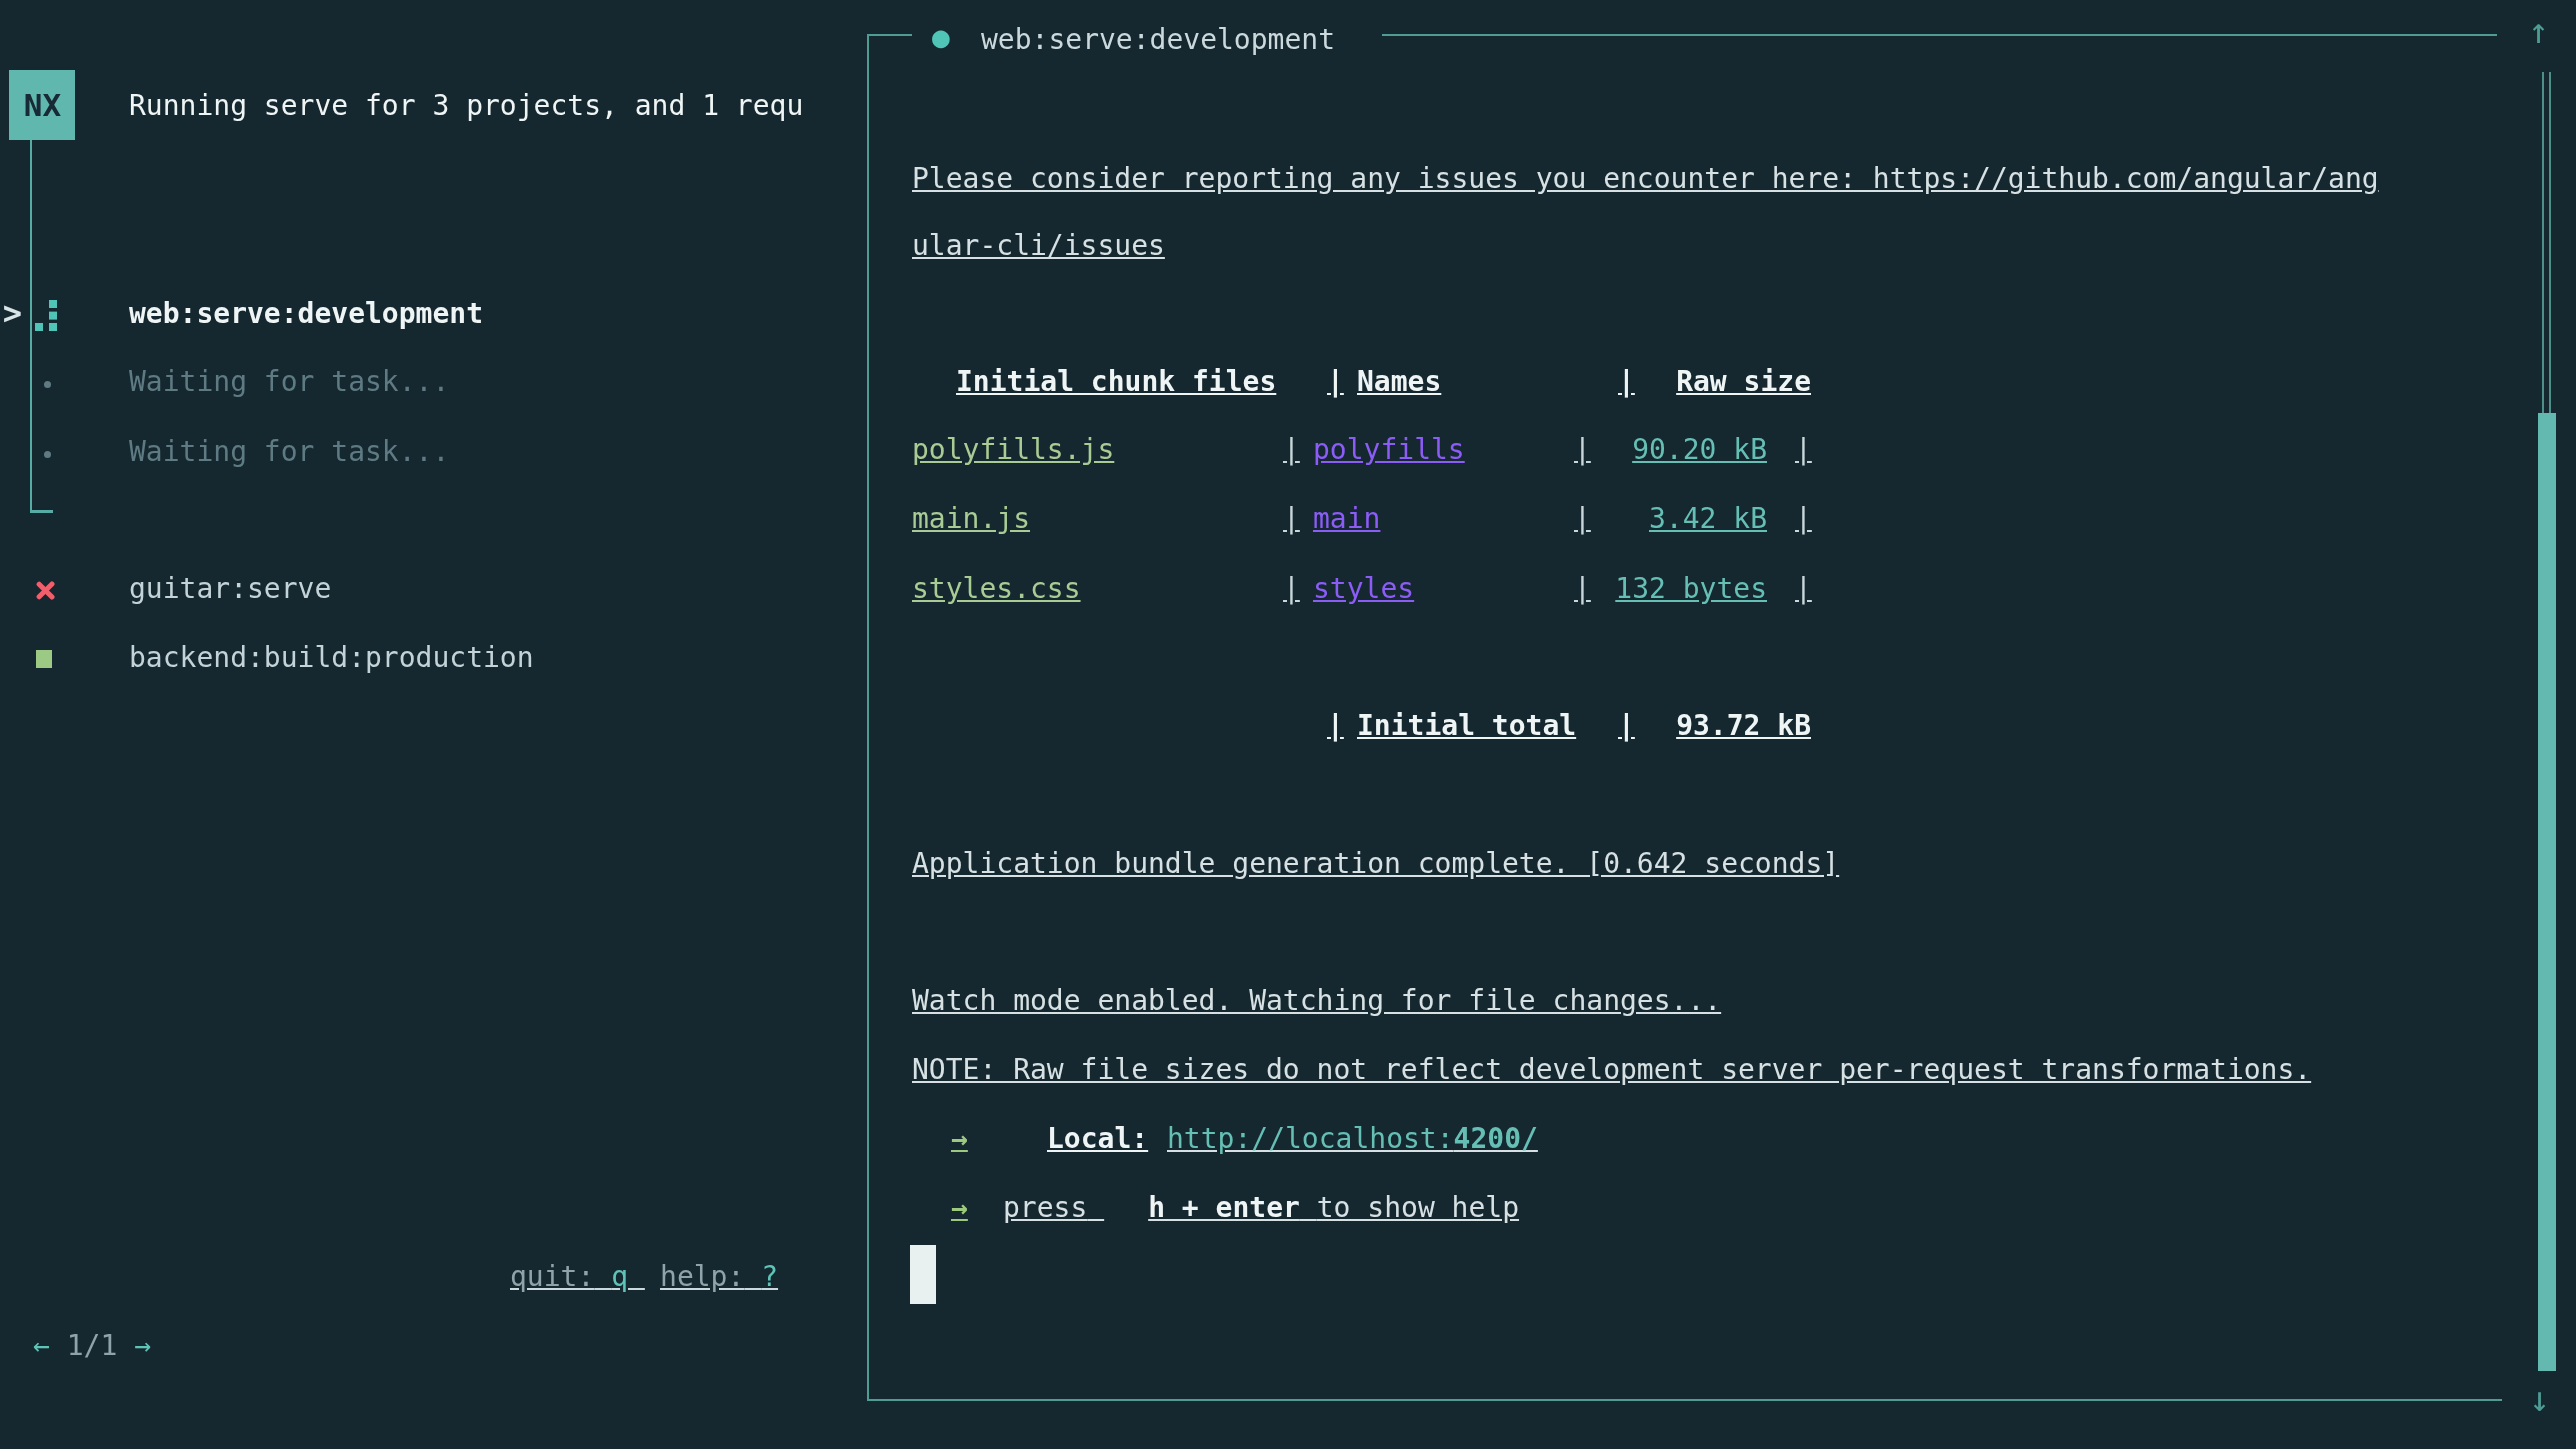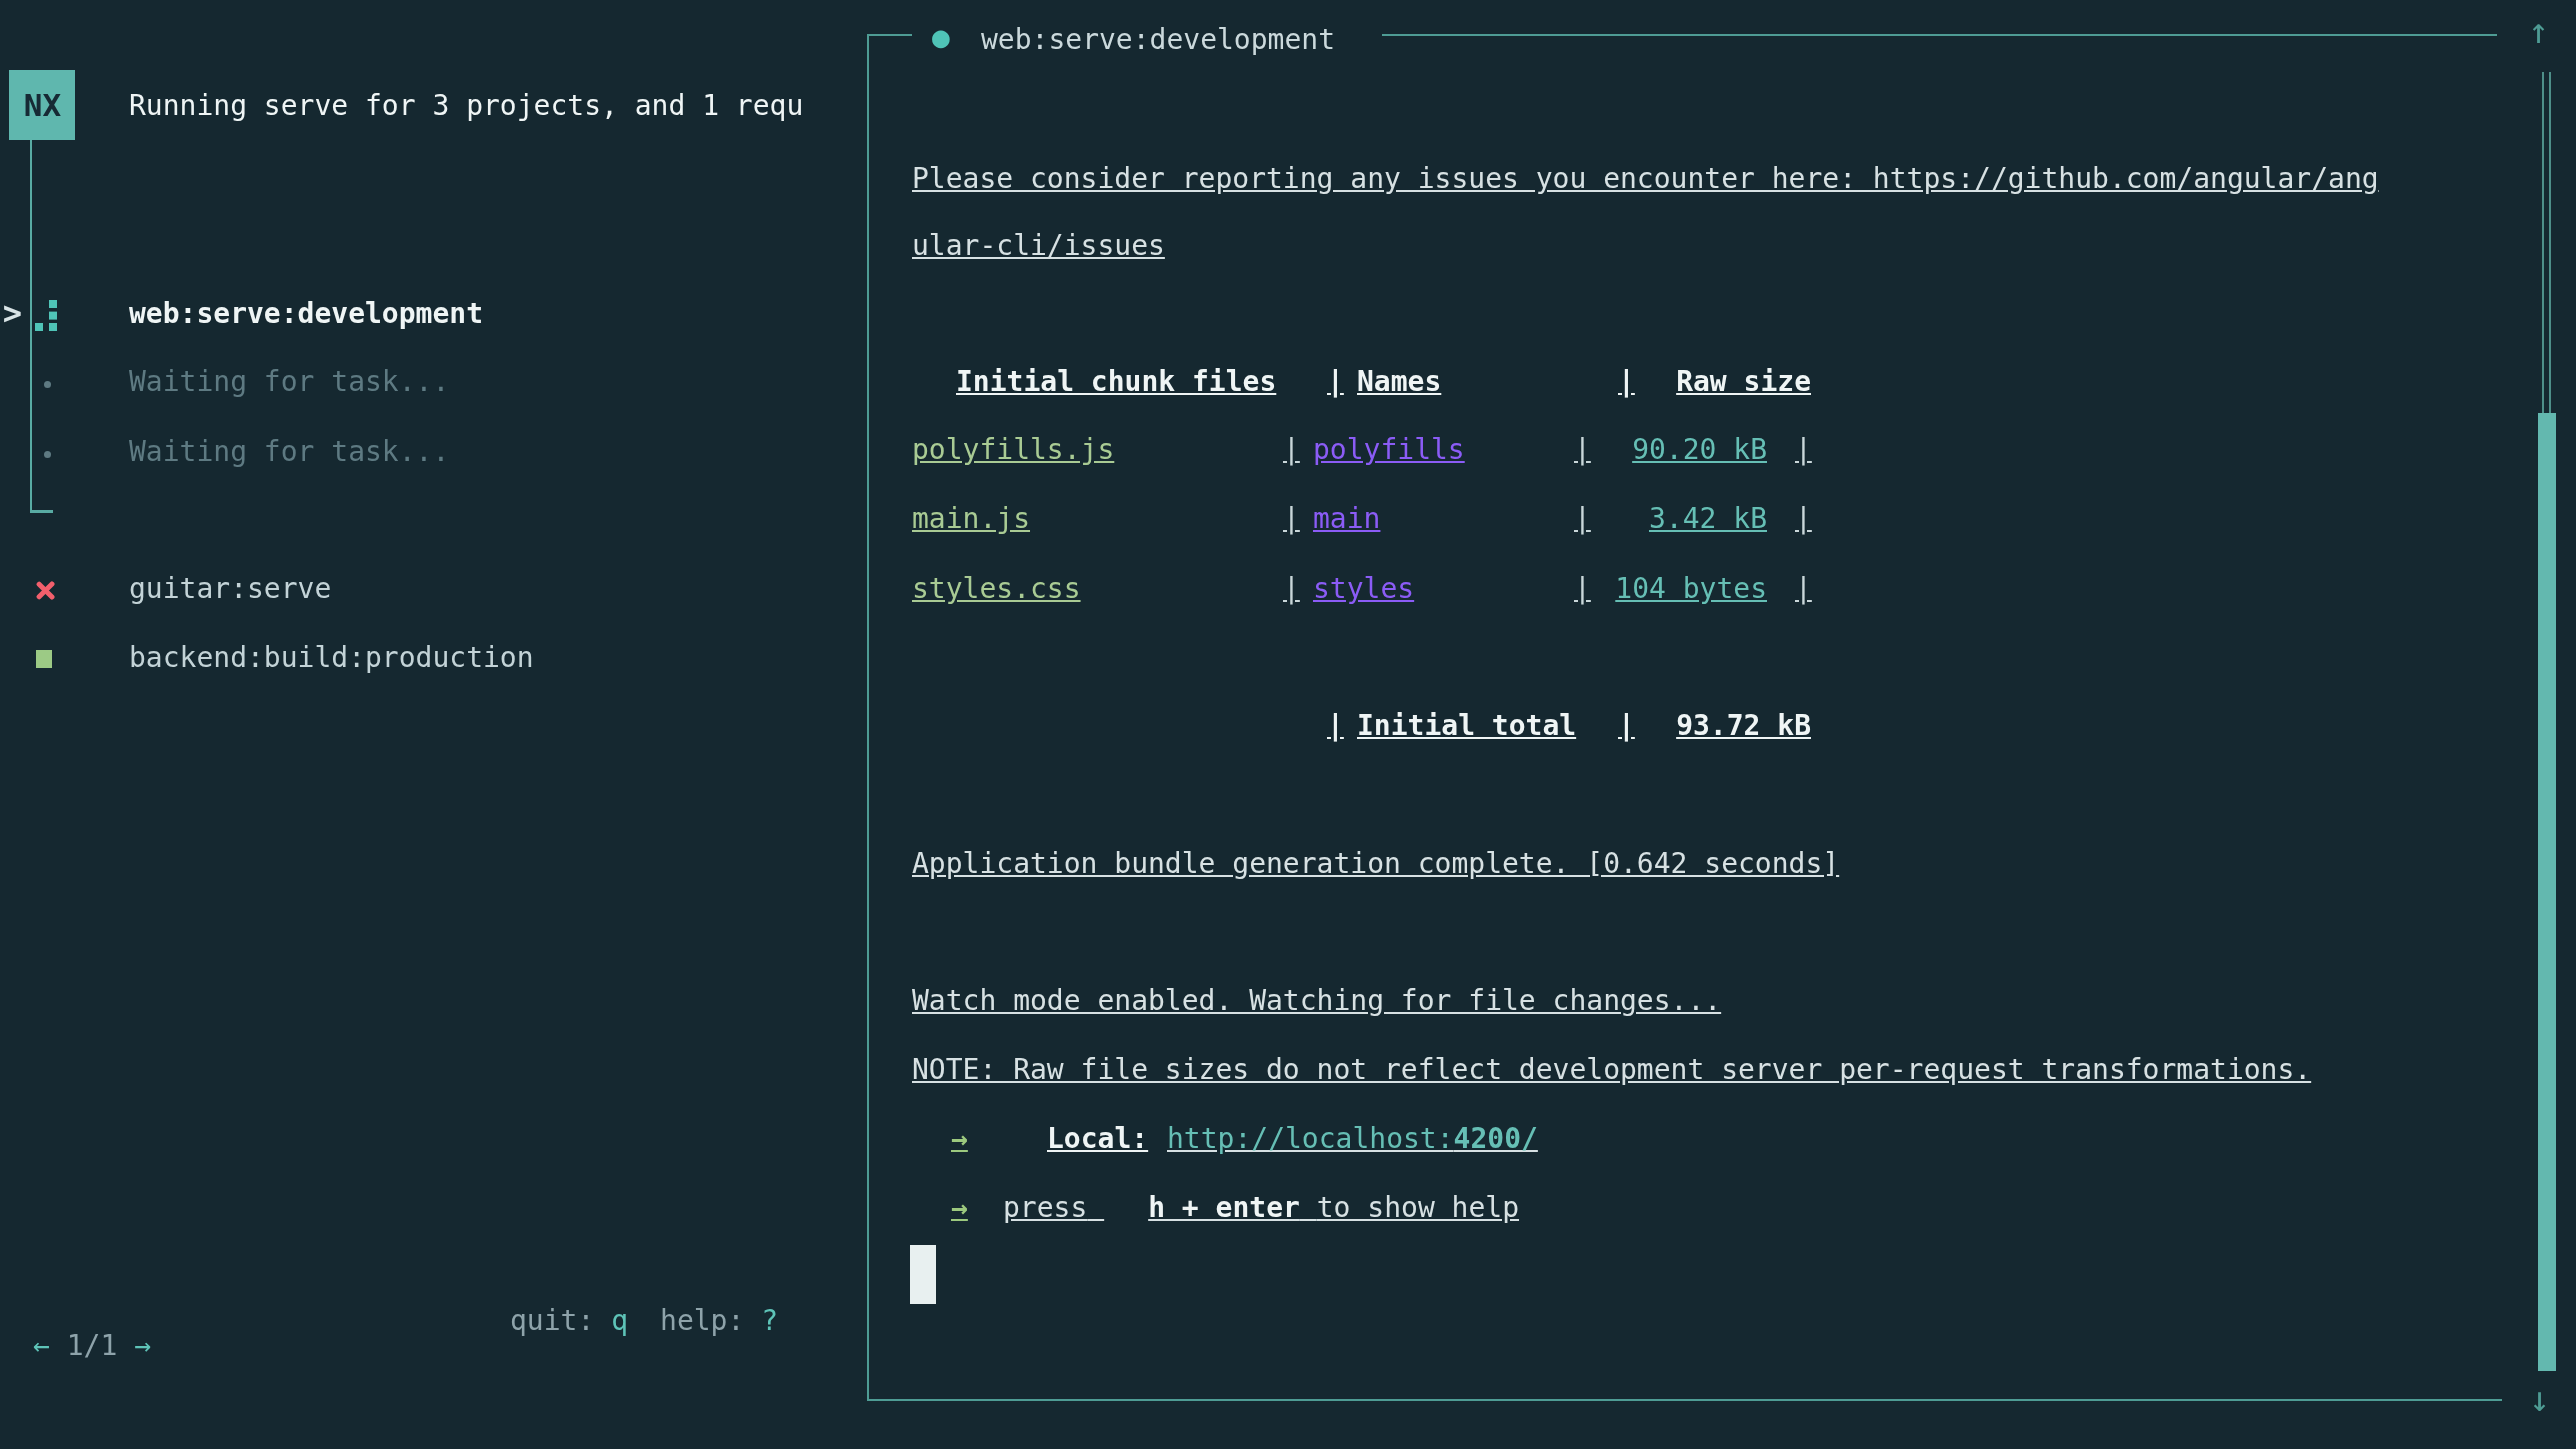--- a/index.html
+++ b/index.html
@@ -41,21 +41,21 @@
     content:""; position:absolute; left:8px; top:-1.3px; width:5.4px; height:23px;
     background:#F25F6C; border-radius:2px;
   }
   .cross::before { transform:rotate(45deg); }
   .cross::after  { transform:rotate(-45deg); }
   .sq { position:absolute; left:36px; top:9.4px; width:16px; height:17.4px; background:#9CCA85; }
 
   #pager { left:33px; top:1329px; }
   .teal-key { color:#5EC4B8; }
   .gray-txt { color:#8EA3AA; }
-  #shortcuts { left:510px; top:1304px; }
+  #shortcuts { left:510px; top:1260px;text-decoration:underline; }
   #shortcuts .ml { margin-left:0.9ch; }
 
   
   .border { background:#4E9C94; }
   #bd-left   { left:867px; top:34px;  width:2px;    height:1367px; }
   #bd-topstub{ left:869px; top:34px;  width:43px;   height:2px; }
   #bd-top    { left:1382px; top:34px;  width:1115px; height:2px; }
   #bd-bottom { left:867px; top:1399px;width:1635px; height:2px; }
 
   #title-bullet { left:932px; top:20px; color:#4FC4B7; font-size:29.5px; }
@@ -164,21 +164,21 @@
   <span class="abs line pipe" style="left:1283px; top:502px">|</span>
   <span class="abs line name" style="left:1313px; top:502px">main</span>
   <span class="abs line pipe" style="left:1574px; top:502px">|</span>
   <span class="abs line val rbox" style="left:1574px; top:502px">3.42 kB</span>
   <span class="abs line pipe" style="left:1795px; top:502px">|</span>
 
   <span class="abs line file" style="left:912px; top:572px">styles.css</span>
   <span class="abs line pipe" style="left:1283px; top:572px">|</span>
   <span class="abs line name" style="left:1313px; top:572px">styles</span>
   <span class="abs line pipe" style="left:1574px; top:572px">|</span>
-  <span class="abs line val rbox" style="left:1574px; top:572px">104 bytes</span>
+  <span class="abs line val rbox" style="left:1574px; top:572px">132 bytes</span>
   <span class="abs line pipe" style="left:1795px; top:572px">|</span>
 
   <span class="abs line hdr" style="left:1283px; top:709px">|</span>
   <span class="abs line hdr" style="left:1313px; top:709px">Initial total</span>
   <span class="abs line hdr" style="left:1574px; top:709px">|</span>
   <span class="abs line hdr rbox" style="left:1574px; top:709px">93.72 kB</span>
 
   <div class="abs line" style="left:912px; top:847px">Application bundle generation complete. [0.642 seconds]</div>
   <div class="abs line" style="left:912px; top:984px">Watch mode enabled. Watching for file changes...</div>
   <div class="abs line" style="left:912px; top:1053px">NOTE: Raw file sizes do not reflect development server per-request transformations.</div>

